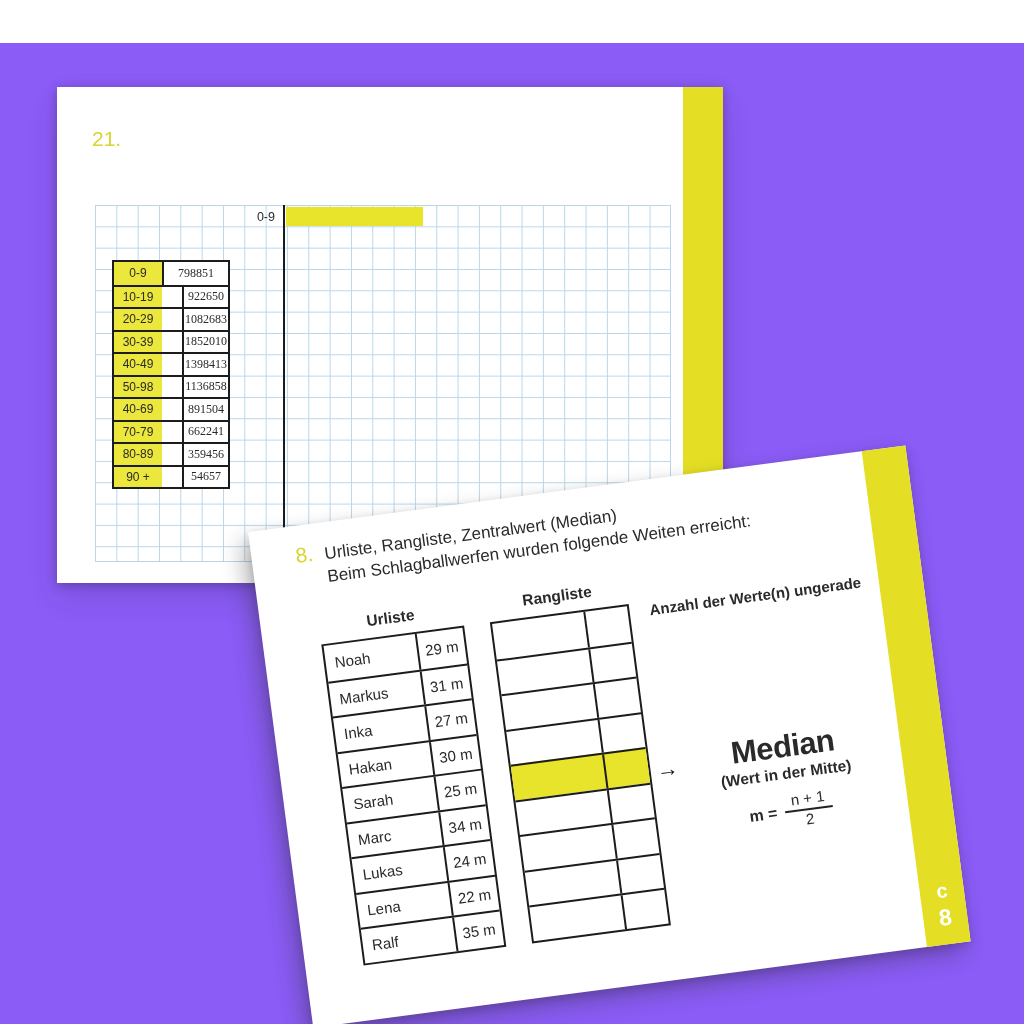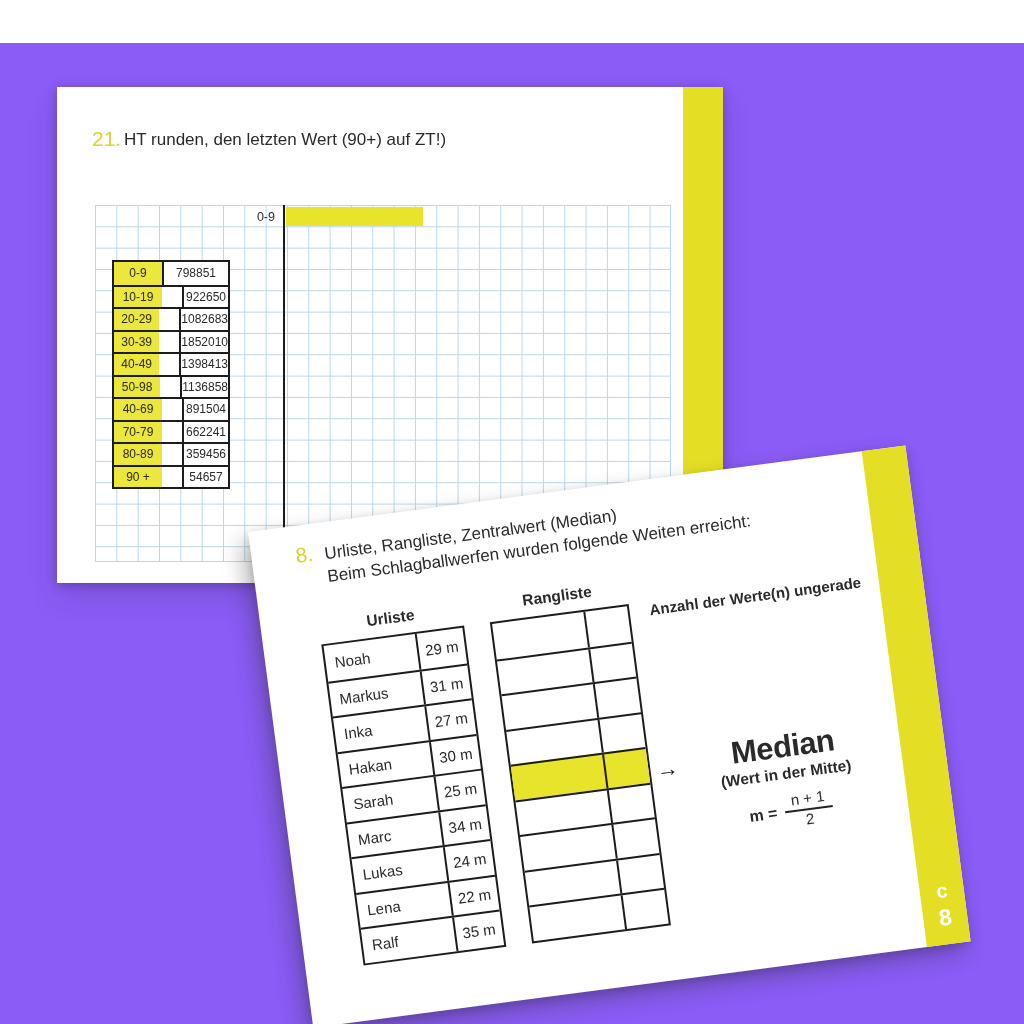--- a/index.html
+++ b/index.html
@@ -42,21 +42,21 @@
   .axis{position:absolute;left:226px;top:118px;width:2px;height:324px;background:#1b1b1b;}
   .bar-label{position:absolute;left:158px;top:120px;width:60px;height:20px;
     font-size:12.5px;line-height:20px;text-align:right;}
   .bar{position:absolute;left:229px;top:120px;width:137px;height:19px;background:var(--baryellow);}
 
   .btable{position:absolute;left:55px;top:173px;width:118px;border:2px solid var(--line);background:#fff;}
   .btrow{display:flex;height:22.5px;}
   .btrow + .btrow{border-top:2px solid var(--line);gap:20px;}
   .btcell{display:flex;align-items:center;justify-content:center;font-size:12px;}
   .btcell.group{width:48px;background:var(--cellyellow);}
-  .btcell.val{flex:1;border-left:2px solid var(--line);}
+  .btcell.val{flex:1;border-left:2px solid var(--line);font-family:Liberation Serif, serif;}
 
   
   .front-card .ex-number{left:44px;top:18px;}
   .front-card .title-block{left:73px;top:20px;width:540px;}
   .wheading{position:absolute;font-size:15.5px;font-weight:bold;text-align:center;}
   .wh-url{left:58px;top:95px;width:144px;}
   .wh-rang{left:228px;top:95px;width:140px;}
 
   .wtable{position:absolute;top:121px;border:2px solid var(--line);background:#fff;}
   .wt-url{left:58px;width:144px;}
@@ -87,21 +87,20 @@
 </head>
 <body>
 
 <div class="stage">
 
   <div class="card back-card">
     <div class="edge-strip"></div>
 
     <div class="ex-number">21.</div>
     <div class="title-block">
-      <div>HT runden, den letzten Wert (90+) auf ZT!)</div>
     </div>
 
     <div class="grid"></div>
     <div class="axis"></div>
     <div class="bar-label">0-9</div>
     <div class="bar"></div>
 
     <div class="btable">
       <div class="btrow">
         <div class="btcell group">0-9</div>

